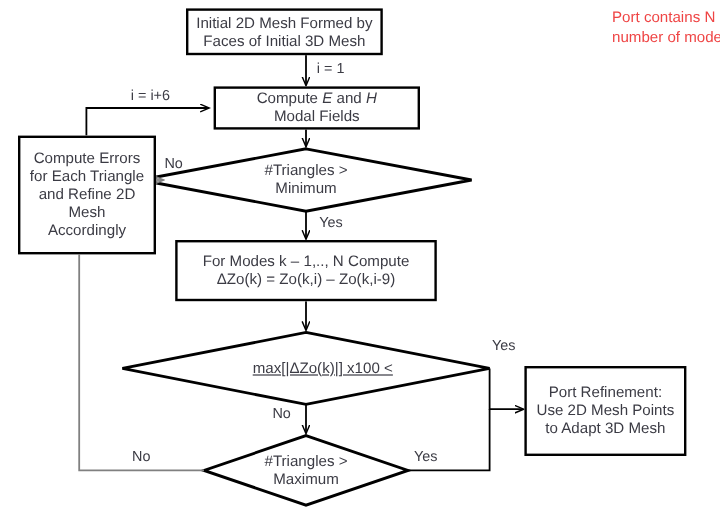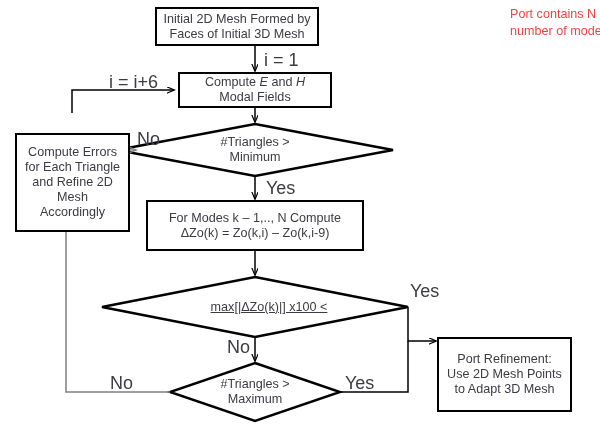--- a/index.html
+++ b/index.html
@@ -58,21 +58,21 @@
     justify-content: center;
     text-align: center;
     color: #3b3b44;
     font-size: 12.6px;
     line-height: 1.18;
     z-index: 4;
     pointer-events: none;
   }
   .edge-label {
     position: absolute;
-    font-size: 18px;
+    font-size: 12px;
     color: #3b3b44;
     white-space: nowrap;
     z-index: 4;
   }
   .ital { font-style: italic; }
 </style>
 </head>
 <body>
 
 <div id="canvas">
@@ -121,47 +121,47 @@
     </div>
   </div>
 
   <div class="node process" style="left:155px; top:7px; width:164px; height:39px;">
     <div class="txt">
       <div>Initial 2D Mesh Formed by</div>
       <div>Faces of Initial 3D Mesh</div>
     </div>
   </div>
 
-  <div class="node process" style="left:178px; top:72px; width:154px; height:36px;">
+  <div class="node process" style="left:178px; top:72px; width:172px; height:36px;">
     <div class="txt">
       <div>
         <span>Compute </span><span class="ital">E</span><span> and </span><span class="ital">H</span>
       </div>
       <div>Modal Fields</div>
     </div>
   </div>
 
-  <div class="node process" style="left:15px; top:113px; width:115px; height:99px;margin-top:20px;">
+  <div class="node process" style="left:15px; top:113px; width:115px; height:99px;">
     <div class="txt">
       <div>Compute Errors</div>
       <div>for Each Triangle</div>
       <div>and Refine 2D</div>
       <div>Mesh</div>
       <div>Accordingly</div>
     </div>
   </div>
 
   <div class="node process" style="left:146px; top:200px; width:218px; height:51px;">
     <div class="txt">
       <div>For Modes k – 1,.., N Compute</div>
       <div>ΔZo(k) = Zo(k,i) – Zo(k,i-9)</div>
     </div>
   </div>
 
-  <div class="node process" style="left:437px; top:305px; width:135px; height:75px;margin-top:32px;">
+  <div class="node process" style="left:437px; top:305px; width:135px; height:75px;">
     <div class="txt">
       <div>Port Refinement:</div>
       <div>Use 2D Mesh Points</div>
       <div>to Adapt 3D Mesh</div>
     </div>
   </div>
 
   <div class="diamond-label" style="left:185px; top:130px; width:140px; height:40px;">
     <div>
       <div>#Triangles &gt;</div>

